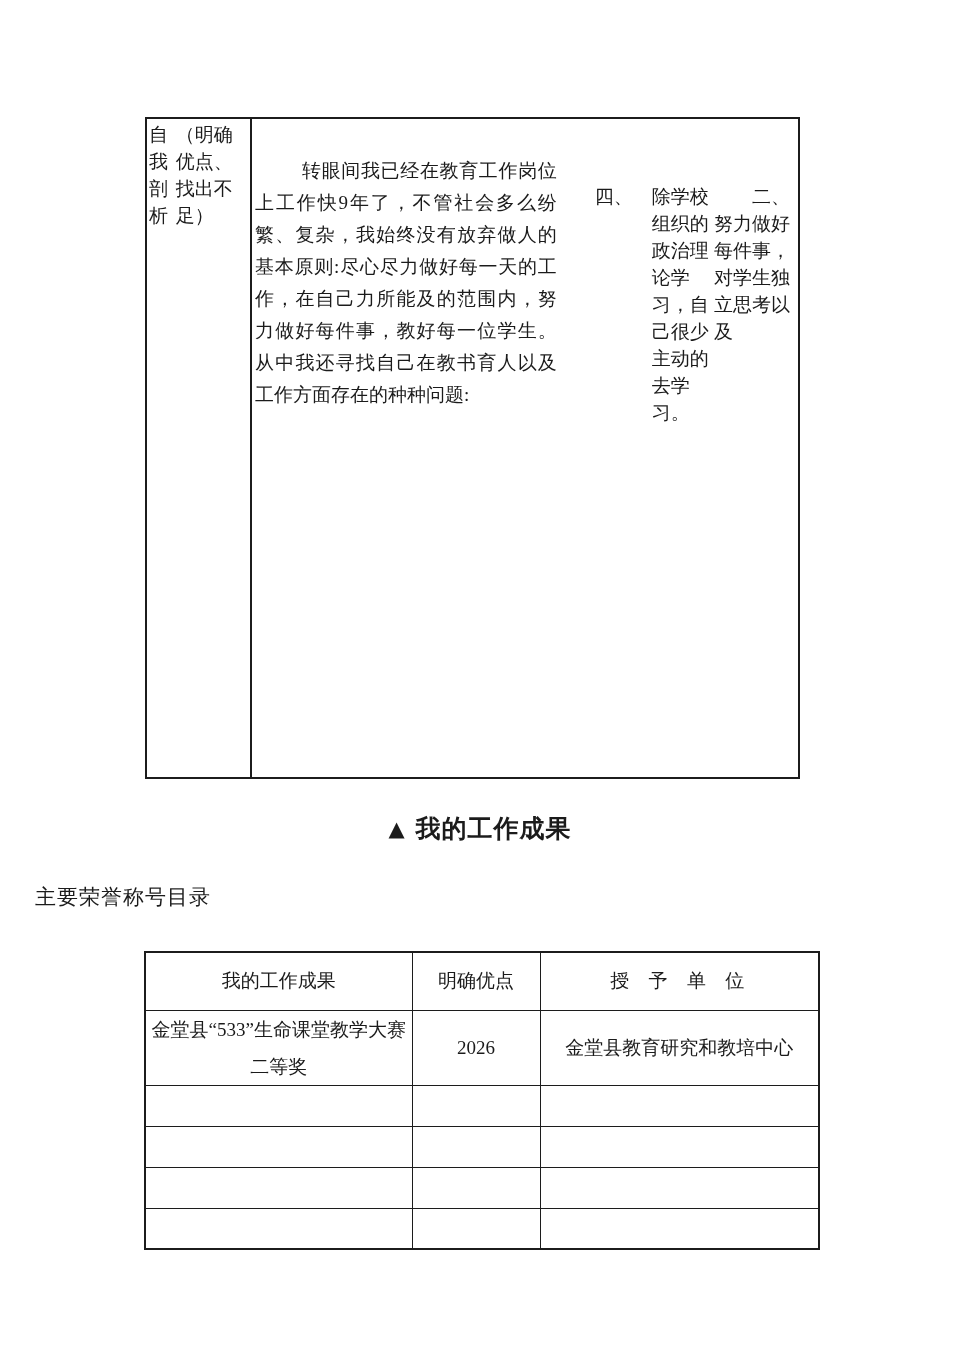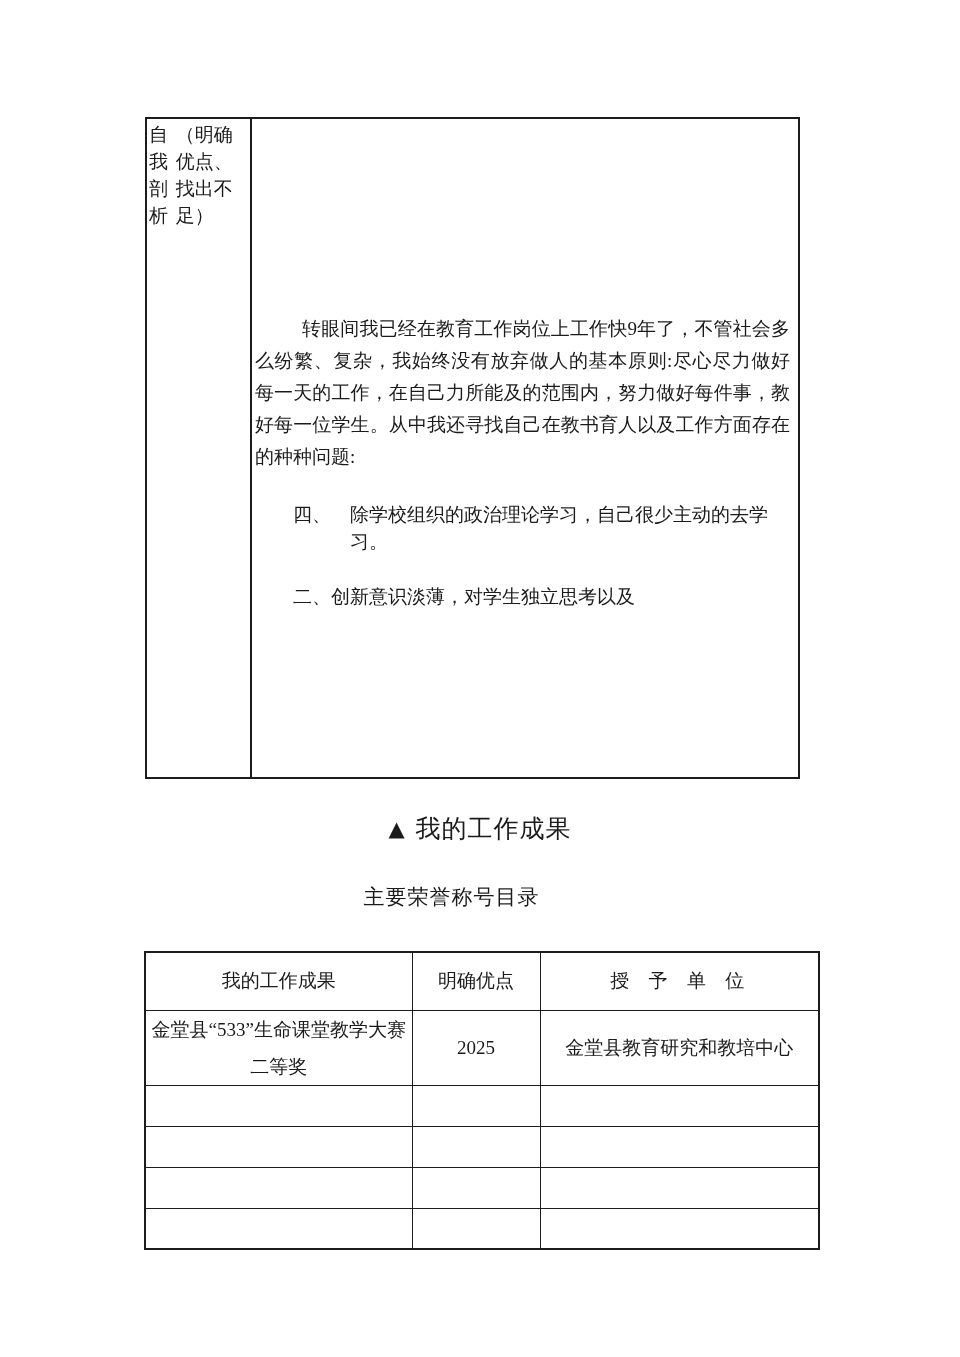--- a/index.html
+++ b/index.html
@@ -25,53 +25,53 @@
     width: 105px;
     border-right: 2px solid #1c1c1c;
     display: flex; flex-direction: row; justify-content: center;
     padding: 2px 1px 2px 2px;
     font-size: 19px; line-height: 27px;
   }
   .analysis-label { margin-bottom: 26px; }
   .analysis-sublabel { word-break: normal; }
   .analysis-content-cell {
     flex: 1;
-    display: flex; flex-direction: column; justify-content: center;
+    display: flex; flex-direction: row; justify-content: center;
     padding: 36px 8px 10px 3px;
     font-size: 19px;
   }
   .para {
     line-height: 32px;
     text-indent: 47px;
     text-align: justify;
   }
   .item { line-height: 27px; margin-top: 28px; }
   .item-hang { padding-left: 95px; text-indent: -57px; }
   .num-box { display: inline-block; width: 57px; text-indent: 0; }
   .item-indent { text-indent: 38px; }
 
   
   .section-heading {
     position: absolute;
     left: 0; top: 814px; width: 960px;
     text-align: center;
-    font-size: 25px; font-weight: normal;
+    font-size: 25px; font-weight: bold;
     line-height: 30px;
     letter-spacing: 1px;
   }
   .section-heading .tri {
     font-size: 21px;
     margin-right: 10px;
     vertical-align: 1px;
     font-family: "DejaVu Sans", sans-serif;
   }
   .subsection-heading {
     position: absolute;
     left: 0; top: 884px; width: 868px;
-    text-align: center;
+    text-align: left;
     font-size: 21px; font-weight: normal;
     line-height: 27px;
     letter-spacing: 1px;
     padding-left: 35px;
   }
 
   
   .honors-table {
     position: absolute;
     left: 144px; top: 951px;
@@ -100,21 +100,21 @@
 <body>
 
 <section class="analysis-table">
   <div class="analysis-label-cell">
     <div class="analysis-label">自我剖析</div>
     <div class="analysis-sublabel">（明确优点、找出不足）</div>
   </div>
   <div class="analysis-content-cell">
     <p class="para">转眼间我已经在教育工作岗位上工作快9年了，不管社会多么纷繁、复杂，我始终没有放弃做人的基本原则:尽心尽力做好每一天的工作，在自己力所能及的范围内，努力做好每件事，教好每一位学生。从中我还寻找自己在教书育人以及工作方面存在的种种问题:</p>
     <p class="item item-hang"><span class="num-box">四、</span><span>除学校组织的政治理论学习，自己很少主动的去学习。</span></p>
-    <p class="item item-indent"><span>二、</span><span>创新意识淡薄，对学生独立思考以及</span></p>
+    <p class="item item-indent"><span>二、</span><span>努力做好每件事，对学生独立思考以及</span></p>
   </div>
 </section>
 
 <h2 class="section-heading"><span class="tri">▲</span><span>我的工作成果</span></h2>
 
 <h3 class="subsection-heading">主要荣誉称号目录</h3>
 
 <table class="honors-table">
   <colgroup>
       <col class="c1">
@@ -124,21 +124,21 @@
   <thead>
     <tr>
       <th>我的工作成果</th>
       <th>明确优点</th>
       <th class="spread">授 予 单 位</th>
     </tr>
   </thead>
   <tbody>
     <tr class="data-row">
       <td class="name-cell">金堂县“533”生命课堂教学大赛二等奖</td>
-      <td class="year-cell">2025</td>
+      <td class="year-cell">2026</td>
       <td class="unit-cell">金堂县教育研究和教培中心</td>
     </tr>
     <tr class="empty-row">
       <td class="name-cell"></td>
       <td class="year-cell"></td>
       <td class="unit-cell"></td>
     </tr>
     <tr class="empty-row">
       <td class="name-cell"></td>
       <td class="year-cell"></td>

